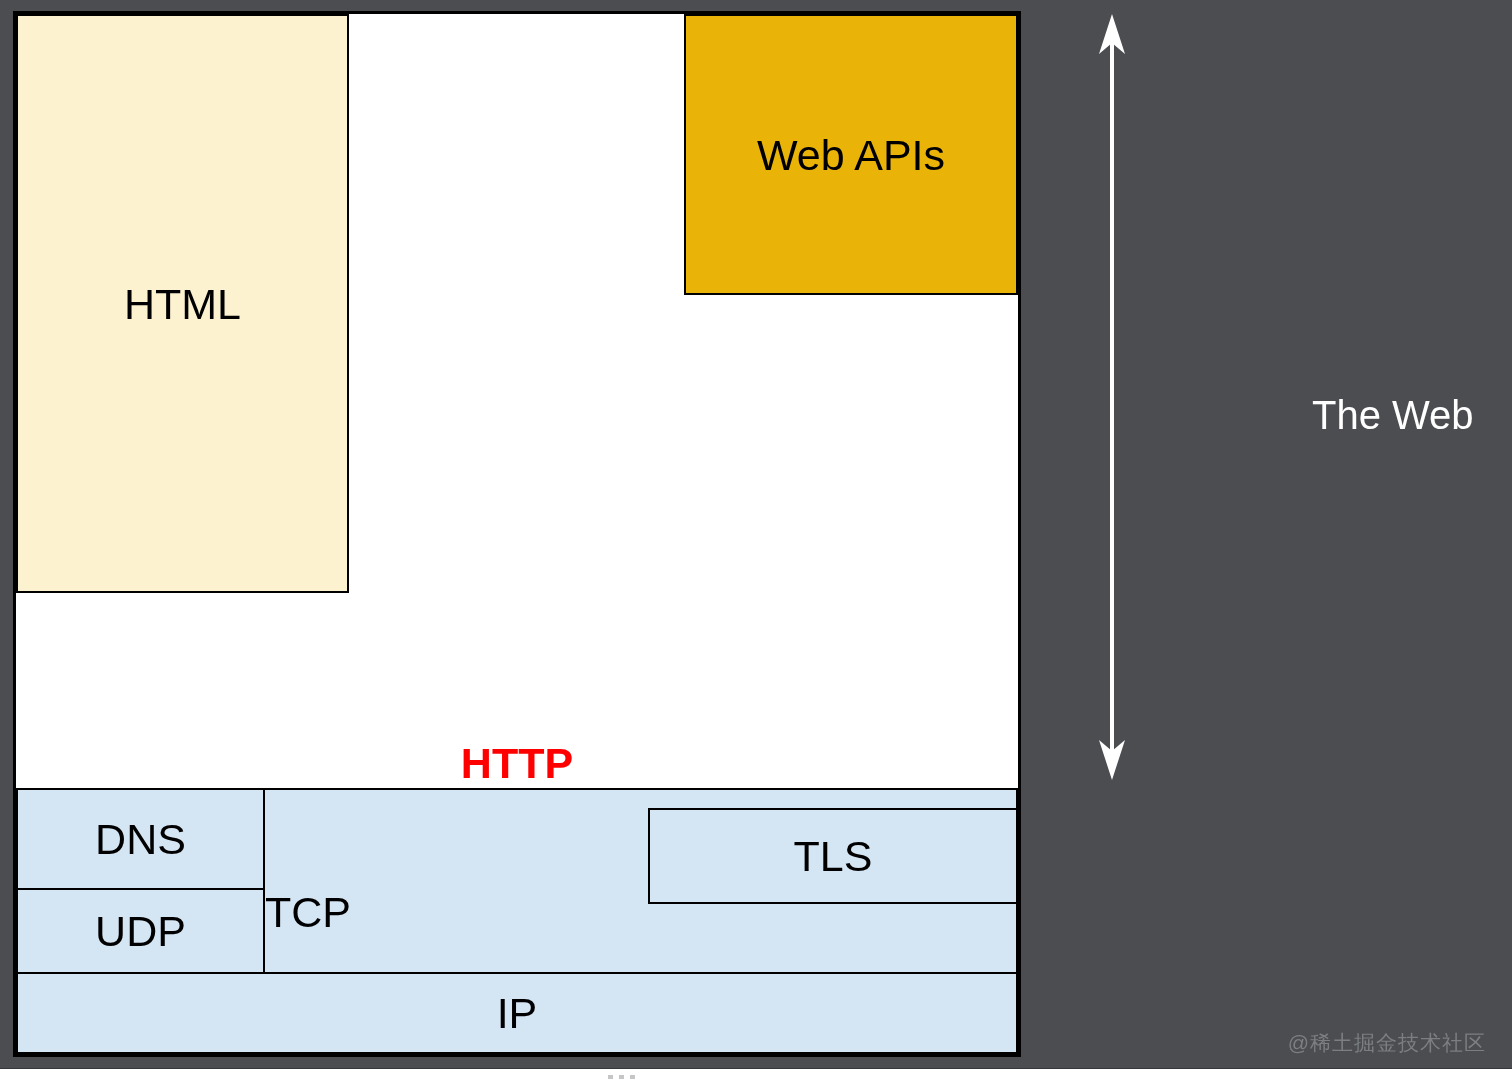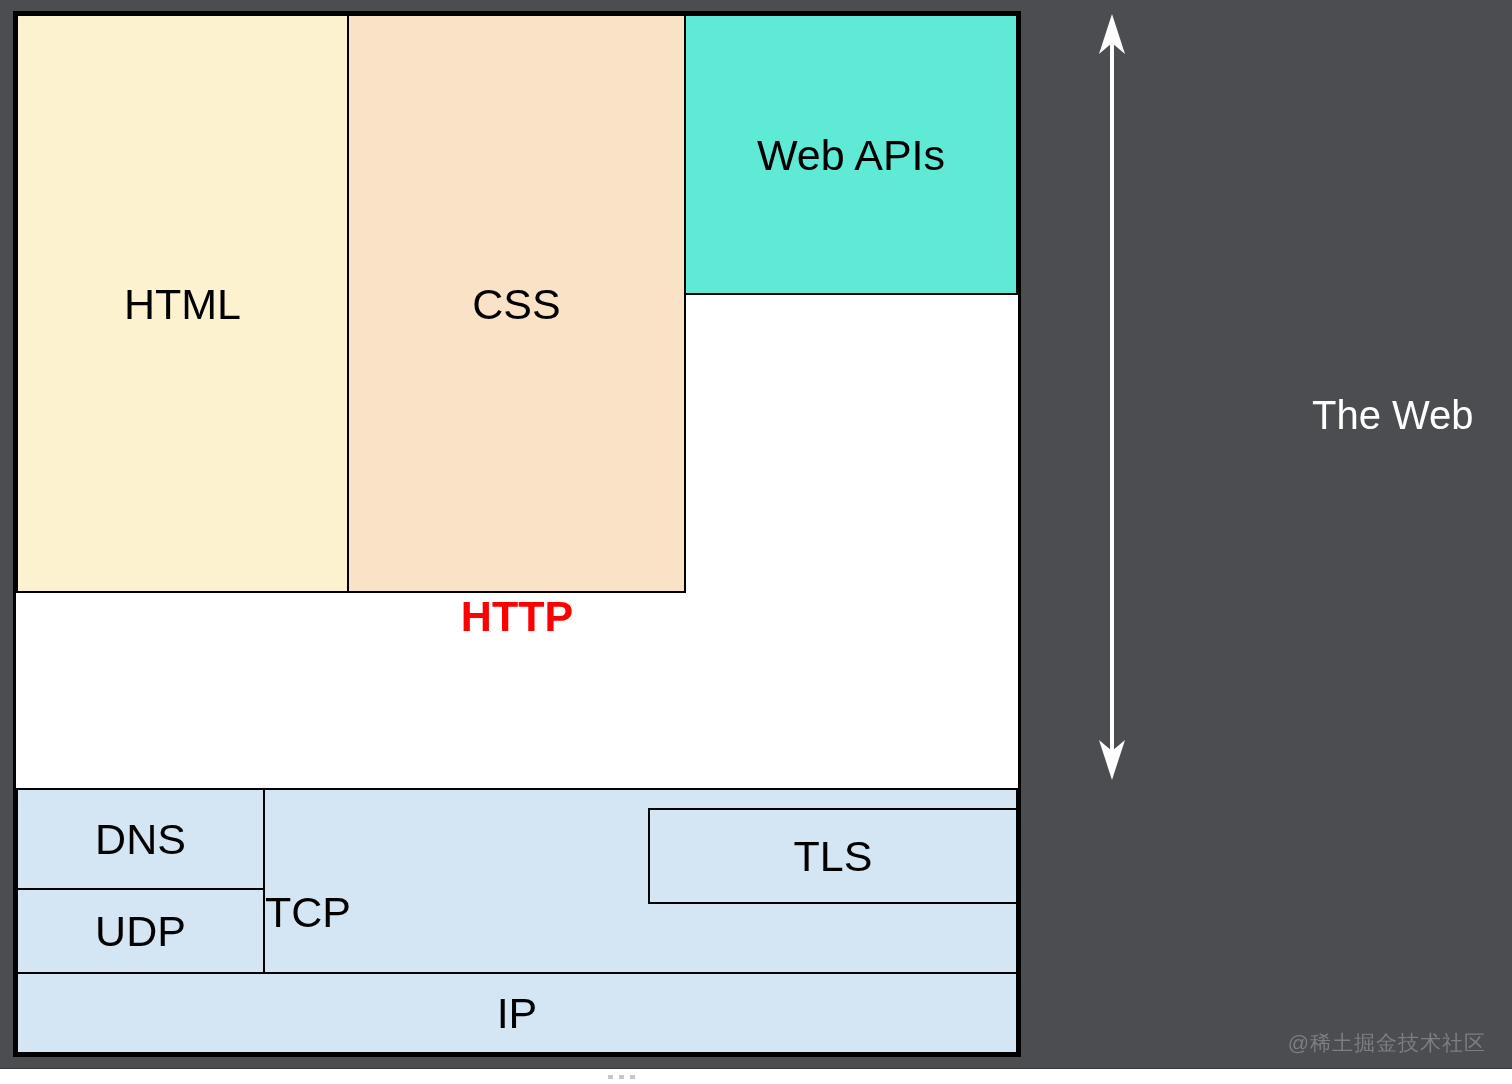--- a/index.html
+++ b/index.html
@@ -31,21 +31,21 @@
     white-space: nowrap;
   }
 
   .html-box      { left: 0px;   top: 0px;   width: 333px; height: 579px; z-index: 2; }
   .css-box       { left: 331px; top: 0px;   width: 339px; height: 579px; z-index: 1; }
   .webapis-box   { left: 668px; top: 0px;   width: 334px; height: 281px; z-index: 2; }
   .js-box        { left: 668px; top: 279px; width: 334px; height: 300px; z-index: 1; }
 
   .http-area {
     position: absolute; left: 0px; top: 577px; width: 1002px; height: 197px;
-    display: flex; align-items: flex-start; justify-content: center;
+    display: flex; align-items: flex-end; justify-content: center;
   }
   .http-label { font-weight: bold; font-size: 43px; }
 
   .tcp-box { left: 247px; top: 774px; width: 755px; height: 186px; z-index: 1; display: block; }
   .tcp-box .label { position: absolute; top: 97px; left: 0; right: 0; }
   .tls-box { left: 632px; top: 774px; width: 370px; height: 96px;  z-index: 2; margin-top: 20px; }
   .dns-box { left: 0px;   top: 774px; width: 249px; height: 102px; z-index: 3; }
   .udp-box { left: 0px;   top: 874px; width: 249px; height: 86px;  z-index: 3; }
   .ip-box  { left: 0px;   top: 958px; width: 1002px; height: 82px; z-index: 4; }
 
@@ -73,25 +73,22 @@
 <body>
 
 <div class="panel" style="background-color: rgb(75, 77, 81);">
 
   <div class="stack">
 
     <div class="box html-box" style="background-color: rgb(253, 242, 208);">
       <span class="label">HTML</span>
     </div>
 
-    <div class="box css-box" style="background-color: rgb(250, 226, 198);">
-      <span class="label">CSS</span>
-    </div>
 
-    <div class="box webapis-box" style="background-color: #5eead4;">
+    <div class="box webapis-box" style="background-color: #eab308;">
       <span class="label">Web APIs</span>
     </div>
 
 
     <div class="http-area" style="background-color: rgb(255, 255, 255);">
       <span class="label http-label" style="color: rgb(254, 0, 0);">HTTP</span>
     </div>
 
     <div class="box tcp-box" style="background-color: rgb(212, 229, 244);">
       <span class="label">TCP</span>

